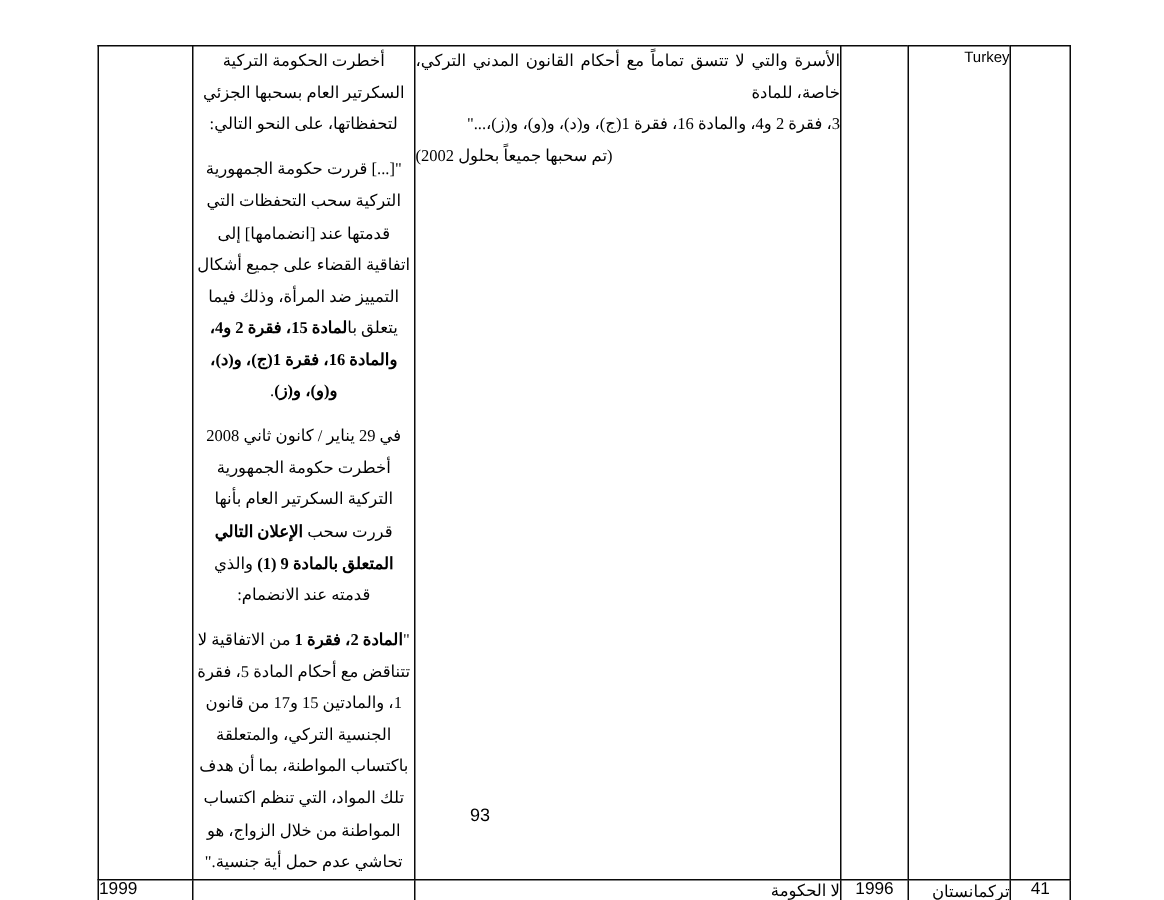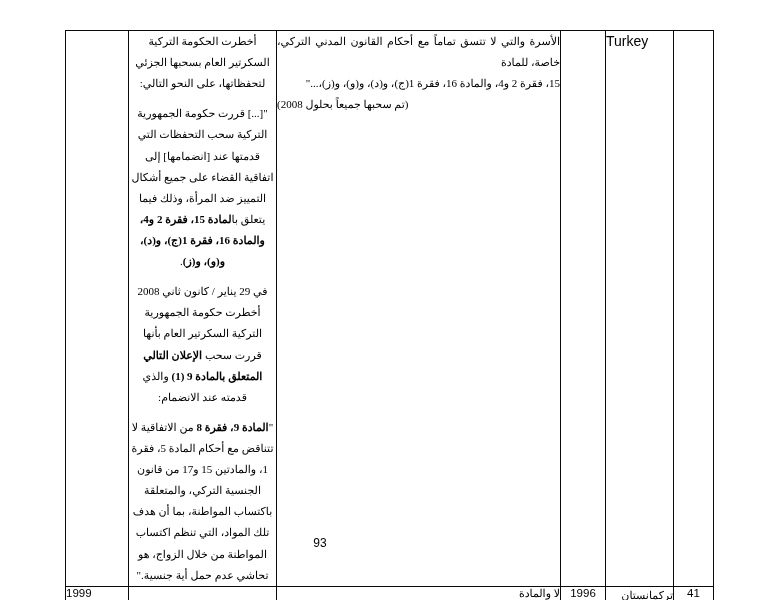--- a/index.html
+++ b/index.html
@@ -61,25 +61,25 @@
     text-align: right;
     padding: 6px 5px 6px 4px;
     line-height: 1.55;
   }
   .country-ar {
     font-size: 11px;
     font-family: "Liberation Serif", serif;
     display: block;
   }
   .country-en-top {
-    font-size: 14px;
+    font-size: 10px;
     font-family: "Liberation Sans", sans-serif;
     display: block;
     direction: ltr;
-    text-align: left;
+    text-align: right;
   }
   .year-cell {
     text-align: center;
     font-family: "Liberation Sans", sans-serif;
     font-size: 11.5px;
     padding-top: 7px;
   }
   .wyear-cell {
     text-align: left;
     font-family: "Liberation Sans", sans-serif;
@@ -150,31 +150,31 @@
           <span class="country-en-top">Turkey</span>
         </td>
 
         <td class="year-cell">
           <span></span>
         </td>
 
         <td class="cell-pad reserv-cell">
           <div class="ar-body">
             <p><span>الأسرة والتي لا تتسق تماماً مع أحكام القانون المدني التركي، خاصة، للمادة</span></p>
-            <p><span>15، فقرة 2 و4، والمادة 16، فقرة 1(ج)، و(د)، و(و)، و(ز)،..."</span></p>
-            <p class="reserv-note">(تم سحبها جميعاً بحلول 2008)</p>
+            <p><span>3، فقرة 2 و4، والمادة 16، فقرة 1(ج)، و(د)، و(و)، و(ز)،..."</span></p>
+            <p class="reserv-note">(تم سحبها جميعاً بحلول 2002)</p>
           </div>
         </td>
 
         <td class="cell-pad withdraw-cell">
           <div class="ar-body">
             <p>أخطرت الحكومة التركية السكرتير العام بسحبها الجزئي لتحفظاتها، على النحو التالي:</p>
             <p class="para-gap">"[...] قررت حكومة الجمهورية التركية سحب التحفظات التي قدمتها عند [انضمامها] إلى اتفاقية القضاء على جميع أشكال التمييز ضد المرأة، وذلك فيما يتعلق با<span class="b">لمادة 15، فقرة 2 و4، والمادة 16، فقرة 1(ج)، و(د)، و(و)، و(ز)</span>.</p>
             <p class="para-gap">في 29 يناير / كانون ثاني 2008 أخطرت حكومة الجمهورية التركية السكرتير العام بأنها قررت سحب <span class="b">الإعلان التالي المتعلق بالمادة 9 (1)</span> والذي قدمته عند الانضمام:</p>
-            <p class="para-gap">"<span class="b">المادة 9، فقرة 8</span> من الاتفاقية لا تتناقض مع أحكام المادة 5، فقرة 1، والمادتين 15 و17 من قانون الجنسية التركي، والمتعلقة باكتساب المواطنة، بما أن هدف تلك المواد، التي تنظم اكتساب المواطنة من خلال الزواج، هو تحاشي عدم حمل أية جنسية."</p>
+            <p class="para-gap">"<span class="b">المادة 2، فقرة 1</span> من الاتفاقية لا تتناقض مع أحكام المادة 5، فقرة 1، والمادتين 15 و17 من قانون الجنسية التركي، والمتعلقة باكتساب المواطنة، بما أن هدف تلك المواد، التي تنظم اكتساب المواطنة من خلال الزواج، هو تحاشي عدم حمل أية جنسية."</p>
           </div>
         </td>
 
         <td class="wyear-cell">
           <span></span>
         </td>
       </tr>
 
       <tr>
         <td class="num-cell">
@@ -184,21 +184,21 @@
         <td class="country-cell">
           <span class="country-ar">تركمانستان</span>
 
         </td>
 
         <td class="year-cell">
           <span>1996</span>
         </td>
 
         <td class="no-reserv">
-          <span>لا والمادة</span>
+          <span>لا الحكومة</span>
         </td>
 
         <td class="cell-pad empty-cell">
           <span></span>
         </td>
 
         <td class="wyear-cell">
           <span>1999</span>
         </td>
       </tr>

